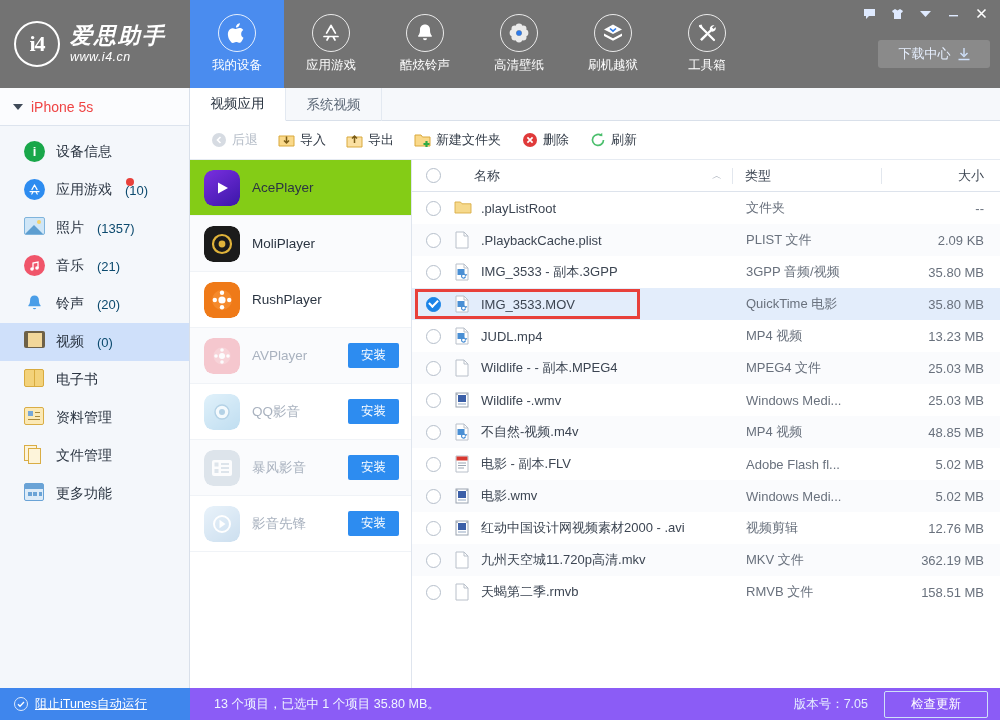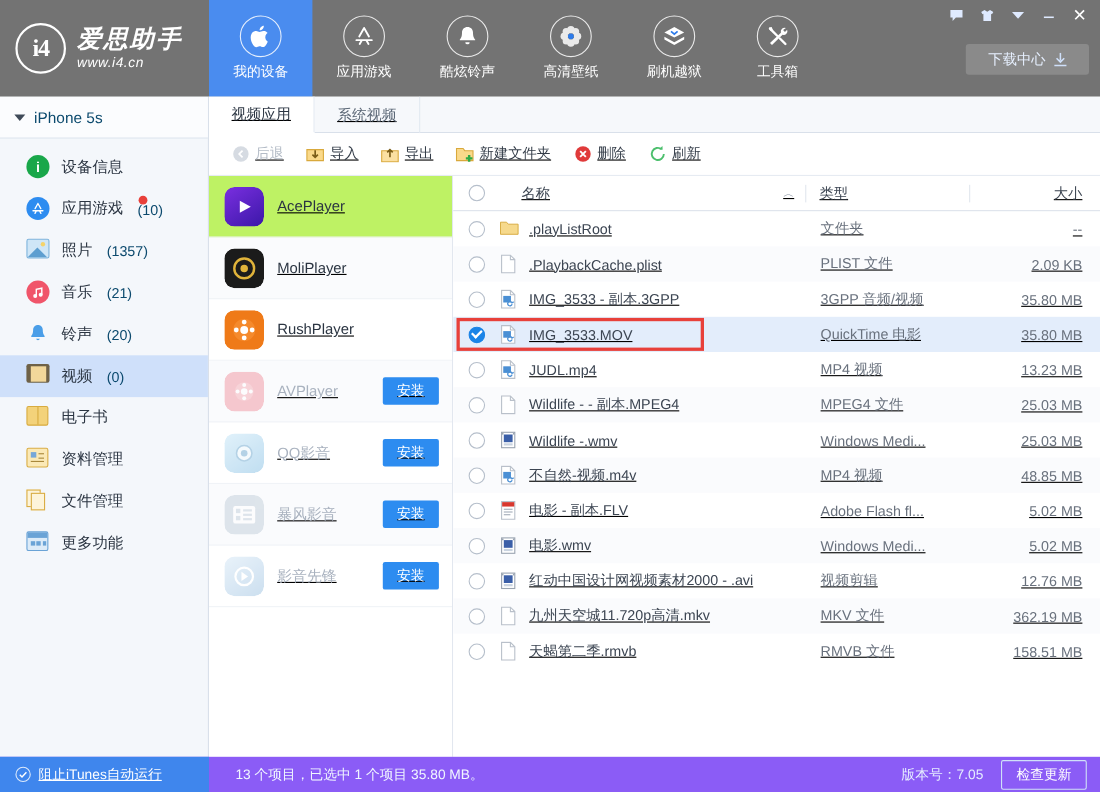--- a/index.html
+++ b/index.html
@@ -72,21 +72,21 @@
   }
   .device-hdr {
     height: 38px; display: flex; align-items: center; gap: 8px;
     padding-left: 13px; border-bottom: 1px solid #dde4ee;
     background: #fbfcfe; cursor: pointer;
   }
   .caret-dn {
     width: 0; height: 0; border-left: 5px solid transparent;
     border-right: 5px solid transparent; border-top: 6px solid #3f4a58;
   }
-  .device-name { font-size: 14px; color: #0c4a6e; }
+  .device-name { font-size: 14px; color: #ef4444; }
 
   .side-list { padding-top: 7px; }
   .side-item {
     height: 38px; display: flex; align-items: center; gap: 10px;
     padding-left: 24px; cursor: pointer; position: relative;
   }
   .side-item.active { background: #cfe0fa; }
   .side-ico { width: 22px; height: 22px; flex: 0 0 22px; position: relative; }
   .side-label { font-size: 14px; color: #2b3542; }
   .side-count { font-size: 13px; color: #0c4a6e; margin-left: 3px; }
@@ -95,21 +95,21 @@
     background: #e8403a; top: 7px;
   }
 
   
   .ic-circ { width: 21px; height: 21px; border-radius: 50%; display: flex;
              align-items: center; justify-content: center; color: #fff;
              font-size: 13px; font-weight: bold; }
   .ic-sq { width: 21px; height: 18px; border-radius: 2px; }
 
   
-  .content { position: absolute; left: 190px; top: 88px; width: 810px; height: 440px; background: #fff; text-decoration: underline; }
+  .content { position: absolute; left: 190px; top: 88px; width: 810px; height: 440px; background: #fff; }
 
   .tabs { height: 33px; background: #f6f8fb; border-bottom: 1px solid #d9e0ea; display: flex; }
   .tab {
     min-width: 96px; padding: 0 16px; height: 33px;
     display: flex; align-items: center; justify-content: center;
     font-size: 13.5px; color: #5b6776; cursor: pointer;
     border-right: 1px solid #e3e9f1;
   }
   .tab.active { background: #fff; color: #2b3542; border-bottom: 1px solid #fff; margin-bottom: -1px; }
 
@@ -122,21 +122,21 @@
 
   .panes { display: flex; height: 528px; }
 
   
   .applist { width: 222px; border-right: 1px solid #dfe5ee; background: #fff; overflow: hidden; }
   .app-row {
     height: 56px; display: flex; align-items: center; gap: 12px; padding: 0 12px 0 14px;
     border-bottom: 1px solid #f0f3f7; cursor: pointer; position: relative;
   }
   .app-row.alt { background: #fafbfd; }
-  .app-row.active { background: #bef264; }
+  .app-row.active { background: #84cc16; }
   .app-ico { width: 36px; height: 36px; border-radius: 9px; flex: 0 0 36px;
              display: flex; align-items: center; justify-content: center; overflow: hidden; }
   .app-name { font-size: 13.5px; color: #2b3542; flex: 1; }
   .app-name.dim { color: #a9b2bf; }
   .app-ico.dim { opacity: .45; }
   .btn-install {
     background: #2d8cf0; color: #fff; font-size: 12.5px; border: none; border-radius: 2px;
     padding: 4px 13px; cursor: pointer;
   }
 
@@ -187,21 +187,21 @@
     background: #8b5cf6; display: flex; align-items: center; color: #fff; font-size: 12.5px;
   }
   .sb-left { width: 190px; display: flex; align-items: center; gap: 7px; padding-left: 14px;
              height: 32px; background: #3f86ed; }
   .sb-check { width: 14px; height: 14px; border: 1.4px solid #dce9fb; border-radius: 50%;
               display: flex; align-items: center; justify-content: center; }
   .sb-mid { padding-left: 24px; flex: 1; color: #f0f6ff; }
   .sb-ver { color: #e6eeff; margin-right: 16px; }
   .sb-upd {
     border: 1px solid #cfe0f8; color: #fff; font-size: 12.5px; border-radius: 2px;
-    padding: 4px 13px; margin-right: 12px; background: transparent; cursor: pointer;
+    padding: 4px 26px; margin-right: 12px; background: transparent; cursor: pointer;
   }
   u { text-decoration: underline; }
 </style>
 </head>
 <body>
 
 <div id="app">
 
   <div class="topbar">
 

